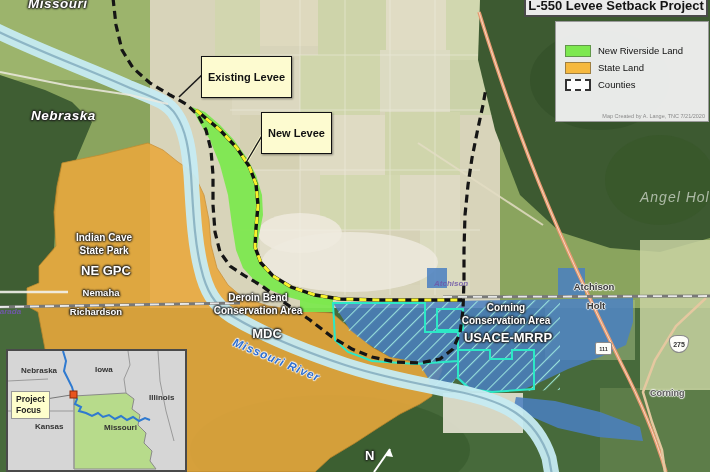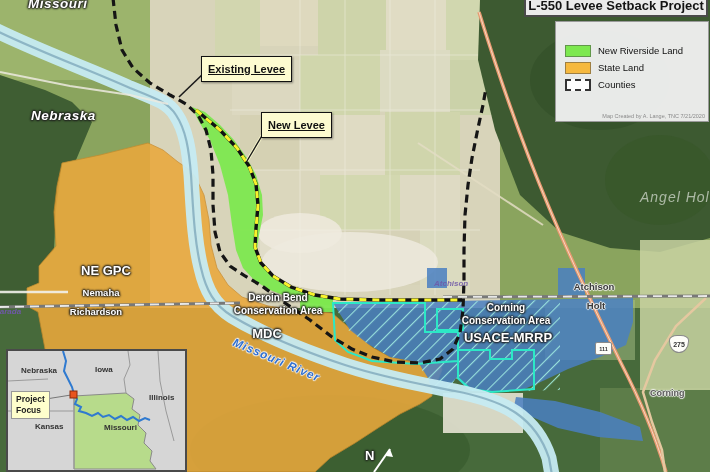--- a/index.html
+++ b/index.html
@@ -23,22 +23,22 @@
   .sw-nrcs{background:linear-gradient(135deg,transparent 43%,#1fe9c5 45%,#1fe9c5 55%,transparent 57%),#fdfdfd;
            border:2px solid #1fe9c5;}
   .sw-orange{background:#f6b93f;border:1px solid rgba(70,70,70,.5);}
   .sw-blue{background:#5d8cc7;border:1px solid rgba(70,70,70,.5);}
   .sw-counties{background:#fdfdfd;border:2px dashed #333;}
   .legend-label{font-size:9.5px;color:#111;white-space:nowrap;}
   .legend-credit{position:absolute;right:3px;bottom:2px;font-size:5.5px;color:#8a8a8a;}
 
   
   .callout{position:absolute;background:#fdfbd0;border:1.6px solid #111;
-    font-weight:bold;font-size:11px;color:#111;padding:6px 6px;white-space:nowrap;
-    box-shadow:1px 1px 2px rgba(0,0,0,.4);text-decoration:underline;}
+    font-weight:bold;font-size:11px;color:#111;padding:14px 6px;white-space:nowrap;
+    box-shadow:1px 1px 2px rgba(0,0,0,.4);}
 
   
   .halo-dark{text-shadow:0 1px 2px rgba(30,30,30,.95),0 -1px 2px rgba(30,30,30,.95),
              1px 0 2px rgba(30,30,30,.95),-1px 0 2px rgba(30,30,30,.95);}
   .halo-white{text-shadow:0 1px 1px #f4f4f4,0 -1px 1px #f4f4f4,
               1px 0 1px #f4f4f4,-1px 0 1px #f4f4f4;}
   .state-lbl{position:absolute;color:#fff;font-weight:bold;font-style:italic;
     font-size:13.5px;letter-spacing:.5px;}
   .area-lbl{position:absolute;transform:translateX(-50%);text-align:center;
     color:#fff;font-weight:bold;font-size:10px;line-height:13px;white-space:nowrap;}
@@ -179,23 +179,27 @@
       <path d="M390,449 L393,457 L386,456 Z" fill="#fff"></path>
     </g>
   </svg>
 
   <div class="state-lbl halo-dark" style="left:28px;top:-4px">Missouri</div>
   <div class="state-lbl halo-dark" style="left:31px;top:108px">Nebraska</div>
 
   <div class="callout" style="left:201px;top:56px">Existing Levee</div>
   <div class="callout" style="left:261px;top:112px">New Levee</div>
 
+  <div class="area-lbl halo-dark" style="left:104px;top:231px">
+    <span>Indian Cave</span><br>
+    <span>State Park</span>
+  </div>
   <div class="owner-lbl halo-dark" style="left:106px;top:263px">NE GPC</div>
 
-  <div class="area-lbl halo-dark" style="left:278px;top:291px">
+  <div class="area-lbl halo-dark" style="left:258px;top:291px">
     <span>Deroin Bend</span><br>
     <span>Conservation Area</span>
   </div>
   <div class="owner-lbl halo-dark" style="left:267px;top:326px">MDC</div>
 
   <div class="area-lbl halo-dark" style="left:506px;top:301px">
     <span>Corning</span><br>
     <span>Conservation Area</span>
   </div>
   <div class="owner-lbl halo-dark" style="left:508px;top:330px">USACE-MRRP</div>

